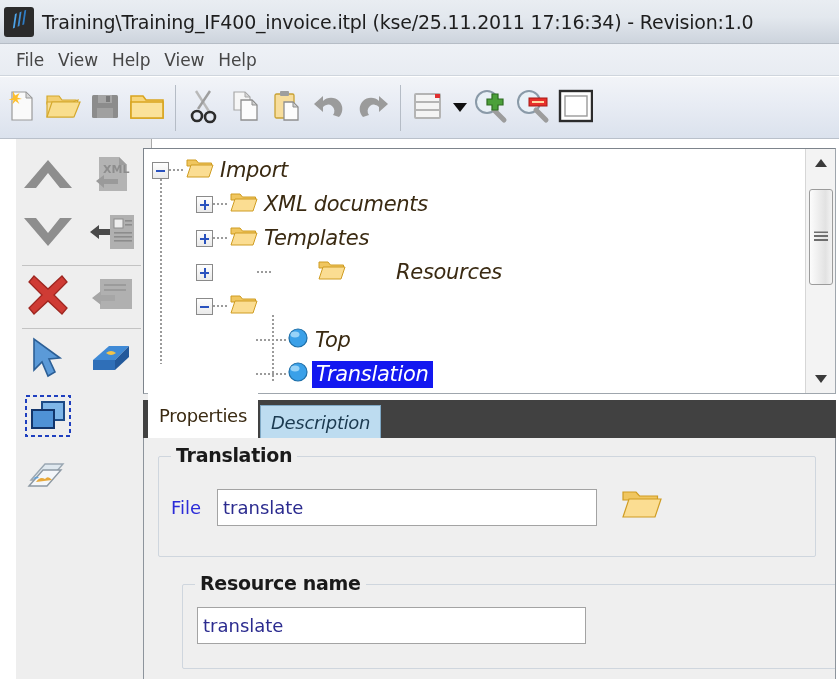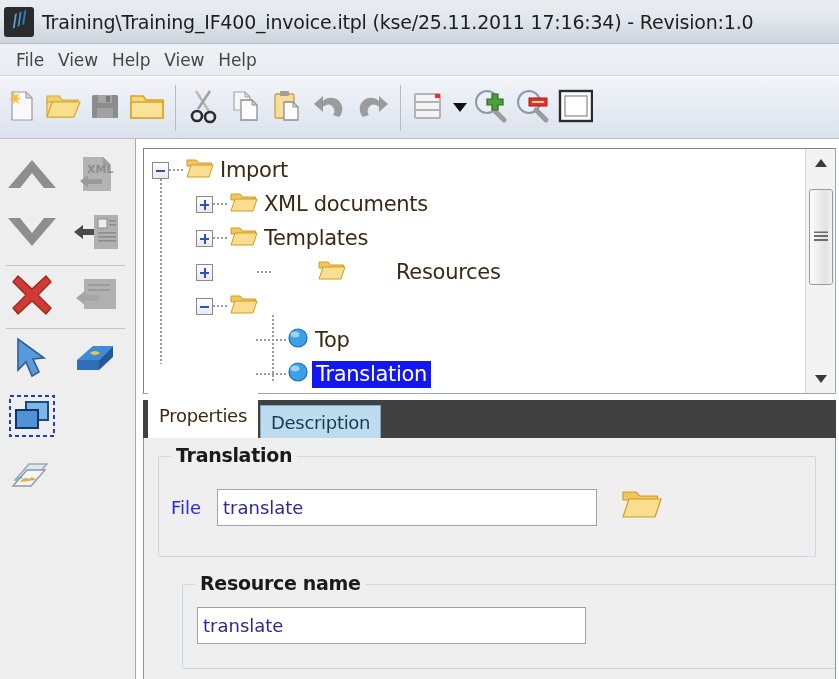--- a/index.html
+++ b/index.html
@@ -94,21 +94,21 @@
   }
   .tb-caret {
     width: 20px; height: 48px;
     display:flex; align-items:center; justify-content:center;
     flex: 0 0 auto;
   }
 
   
   .sidebar {
     position: absolute;
-    left: 0; top: 139px;
+    left: 16px; top: 139px;
     width: 136px;
     height: 540px;
     background: #eeeeee;
     border-right: 1px solid #a9a9a9;
     box-sizing: border-box;
     padding-top: 8px;
   }
   .sb-row {
     display: flex;
     height: 58px;
@@ -132,20 +132,21 @@
     position: absolute;
     left: 143px; top: 148px;
     width: 693px;
     height: 246px;
     background: #ffffff;
     border: 1px solid #9fa6ad;
     border-top-color: #7d848c;
     border-left-color: #7d848c;
     box-sizing: border-box;
     overflow: hidden;
+    font-style: italic;
   }
   .tree {
     position: absolute;
     left: 0; top: 4px;
     width: 640px;
   }
   .tnode {
     display: flex;
     align-items: center;
     height: 34px;
@@ -259,20 +260,21 @@
     border: 1px solid #ffffff;
     border-bottom: none;
   }
   .tab.inactive {
     background: #bddcf0;
     color: #1b3a50;
     border: 1px solid #7fa8c4;
     border-bottom: none;
     margin-left: 2px;
     height: 33px;
+    font-style: italic;
   }
 
   
   .proppanel {
     position: absolute;
     left: 143px; top: 438px;
     width: 693px;
     height: 241px;
     background: #efefef;
     border-left: 1px solid #8d949c;

